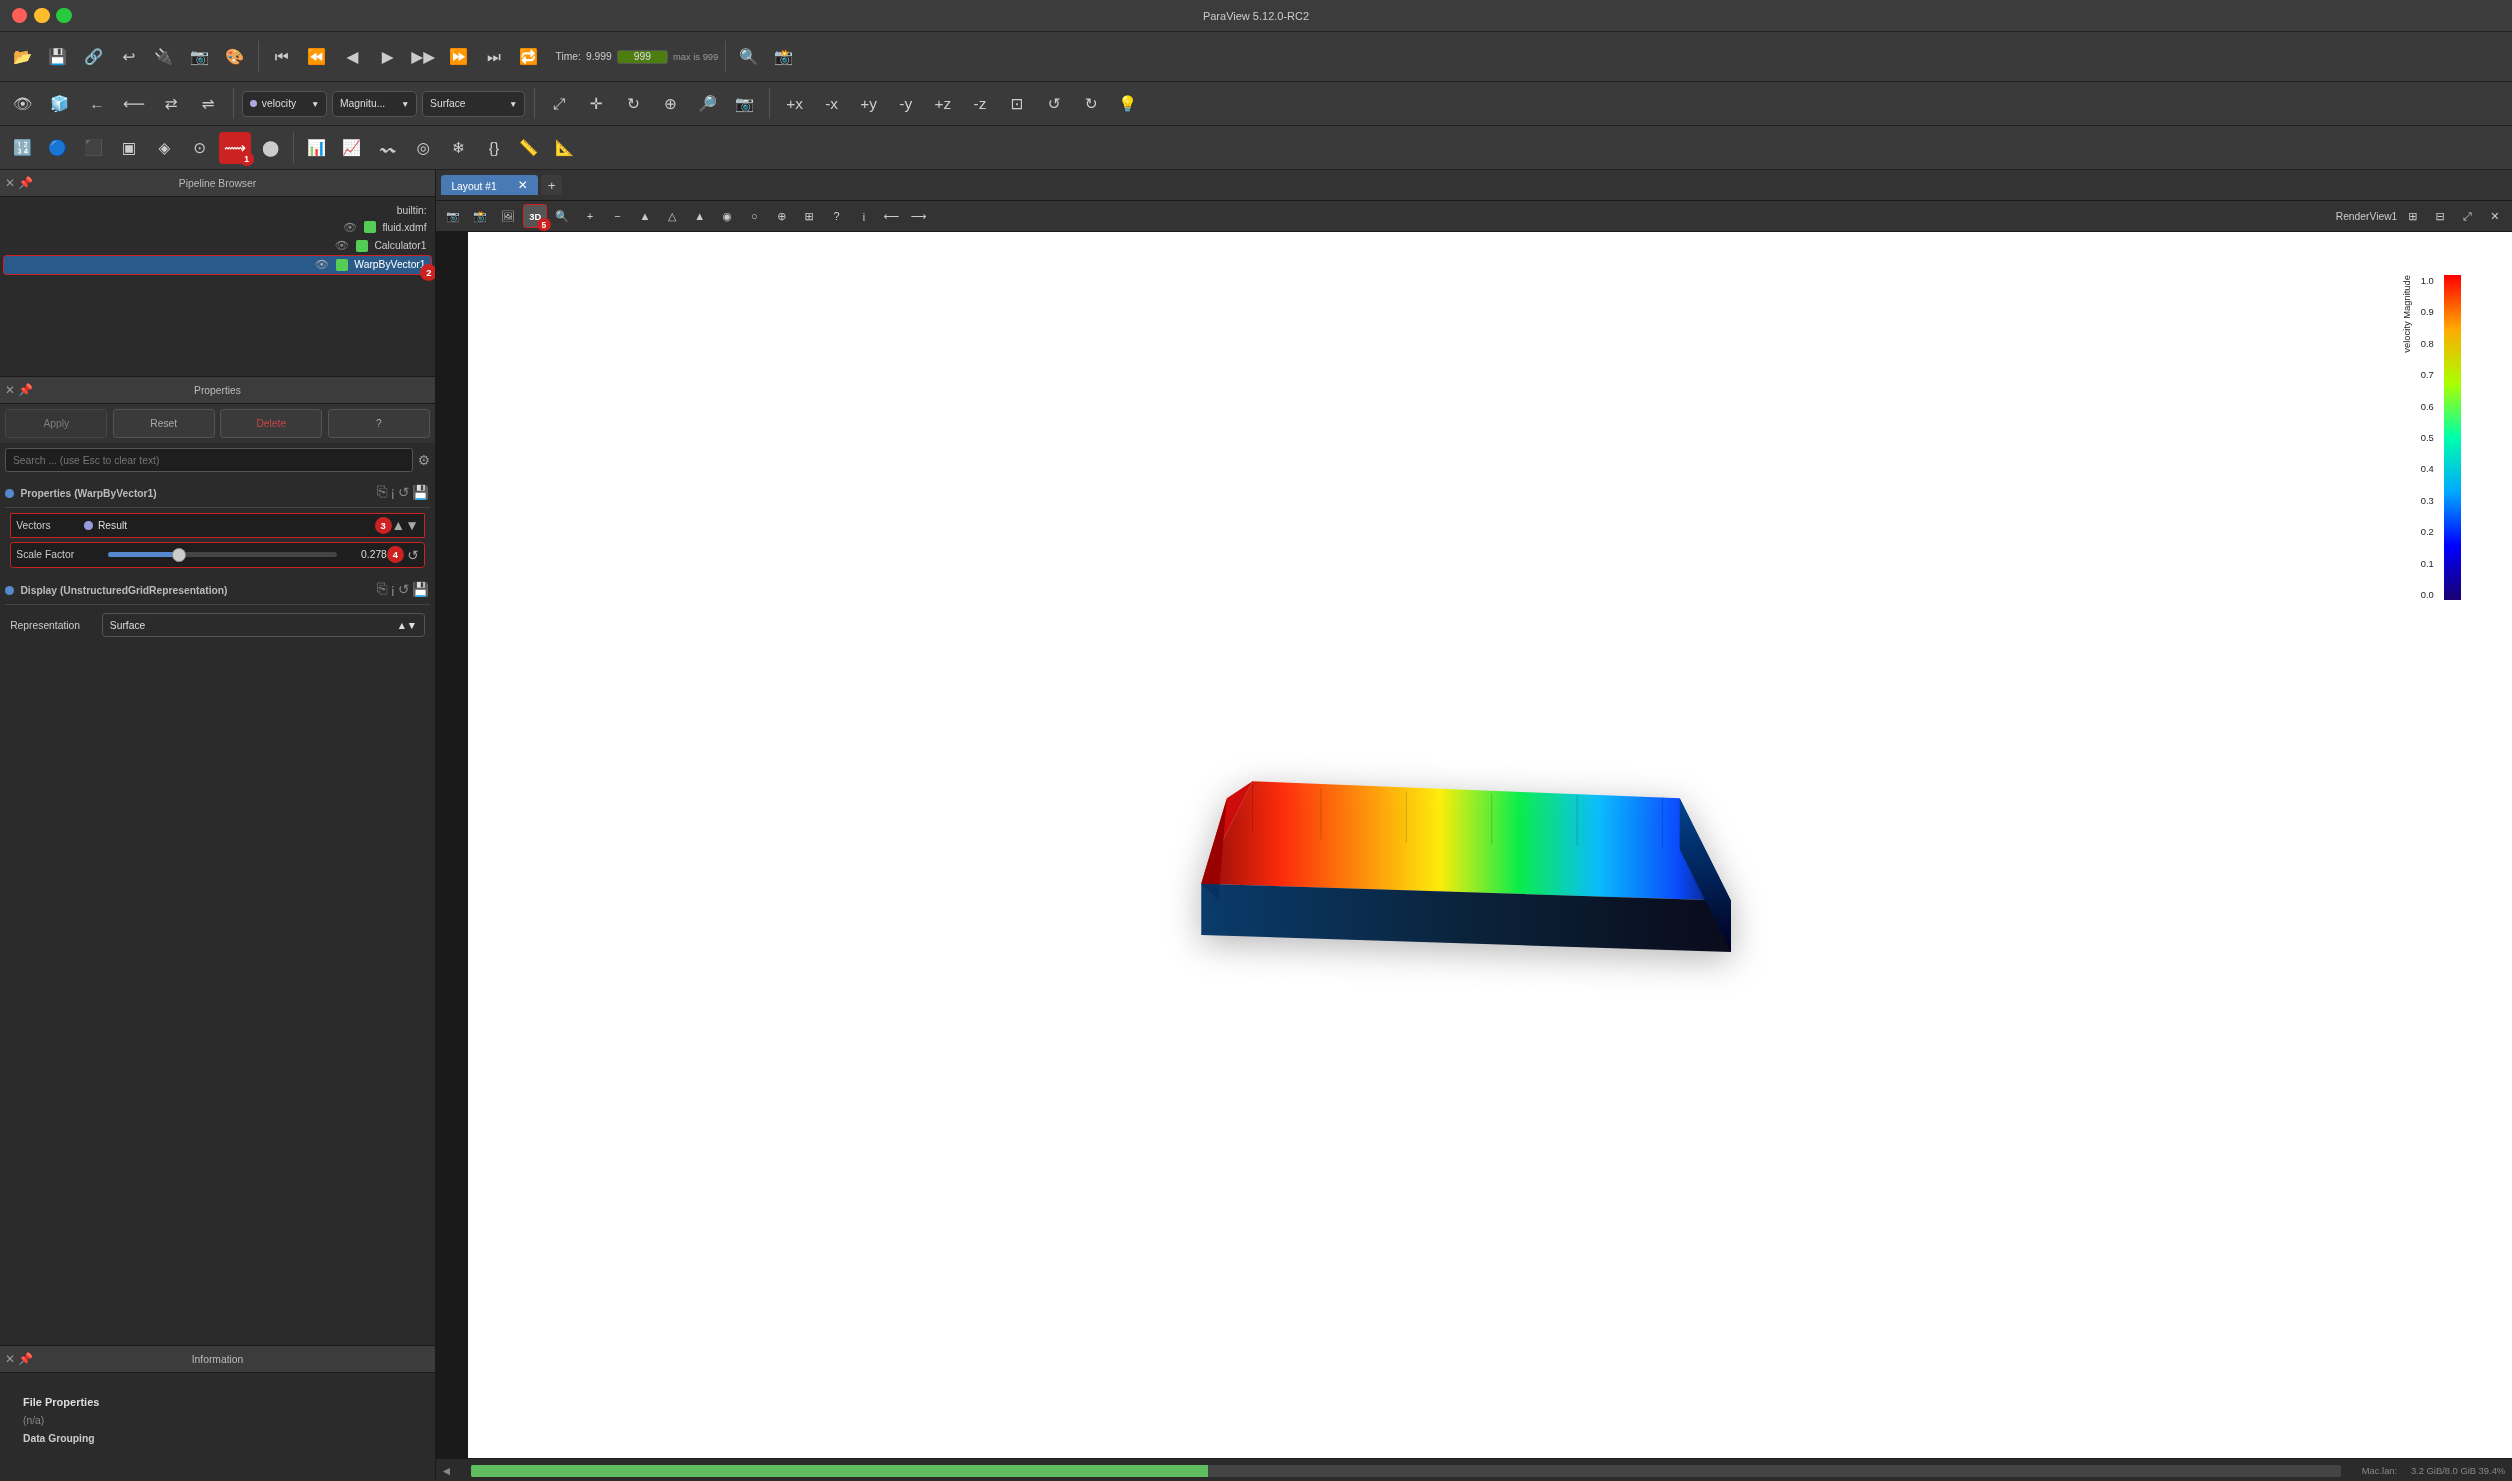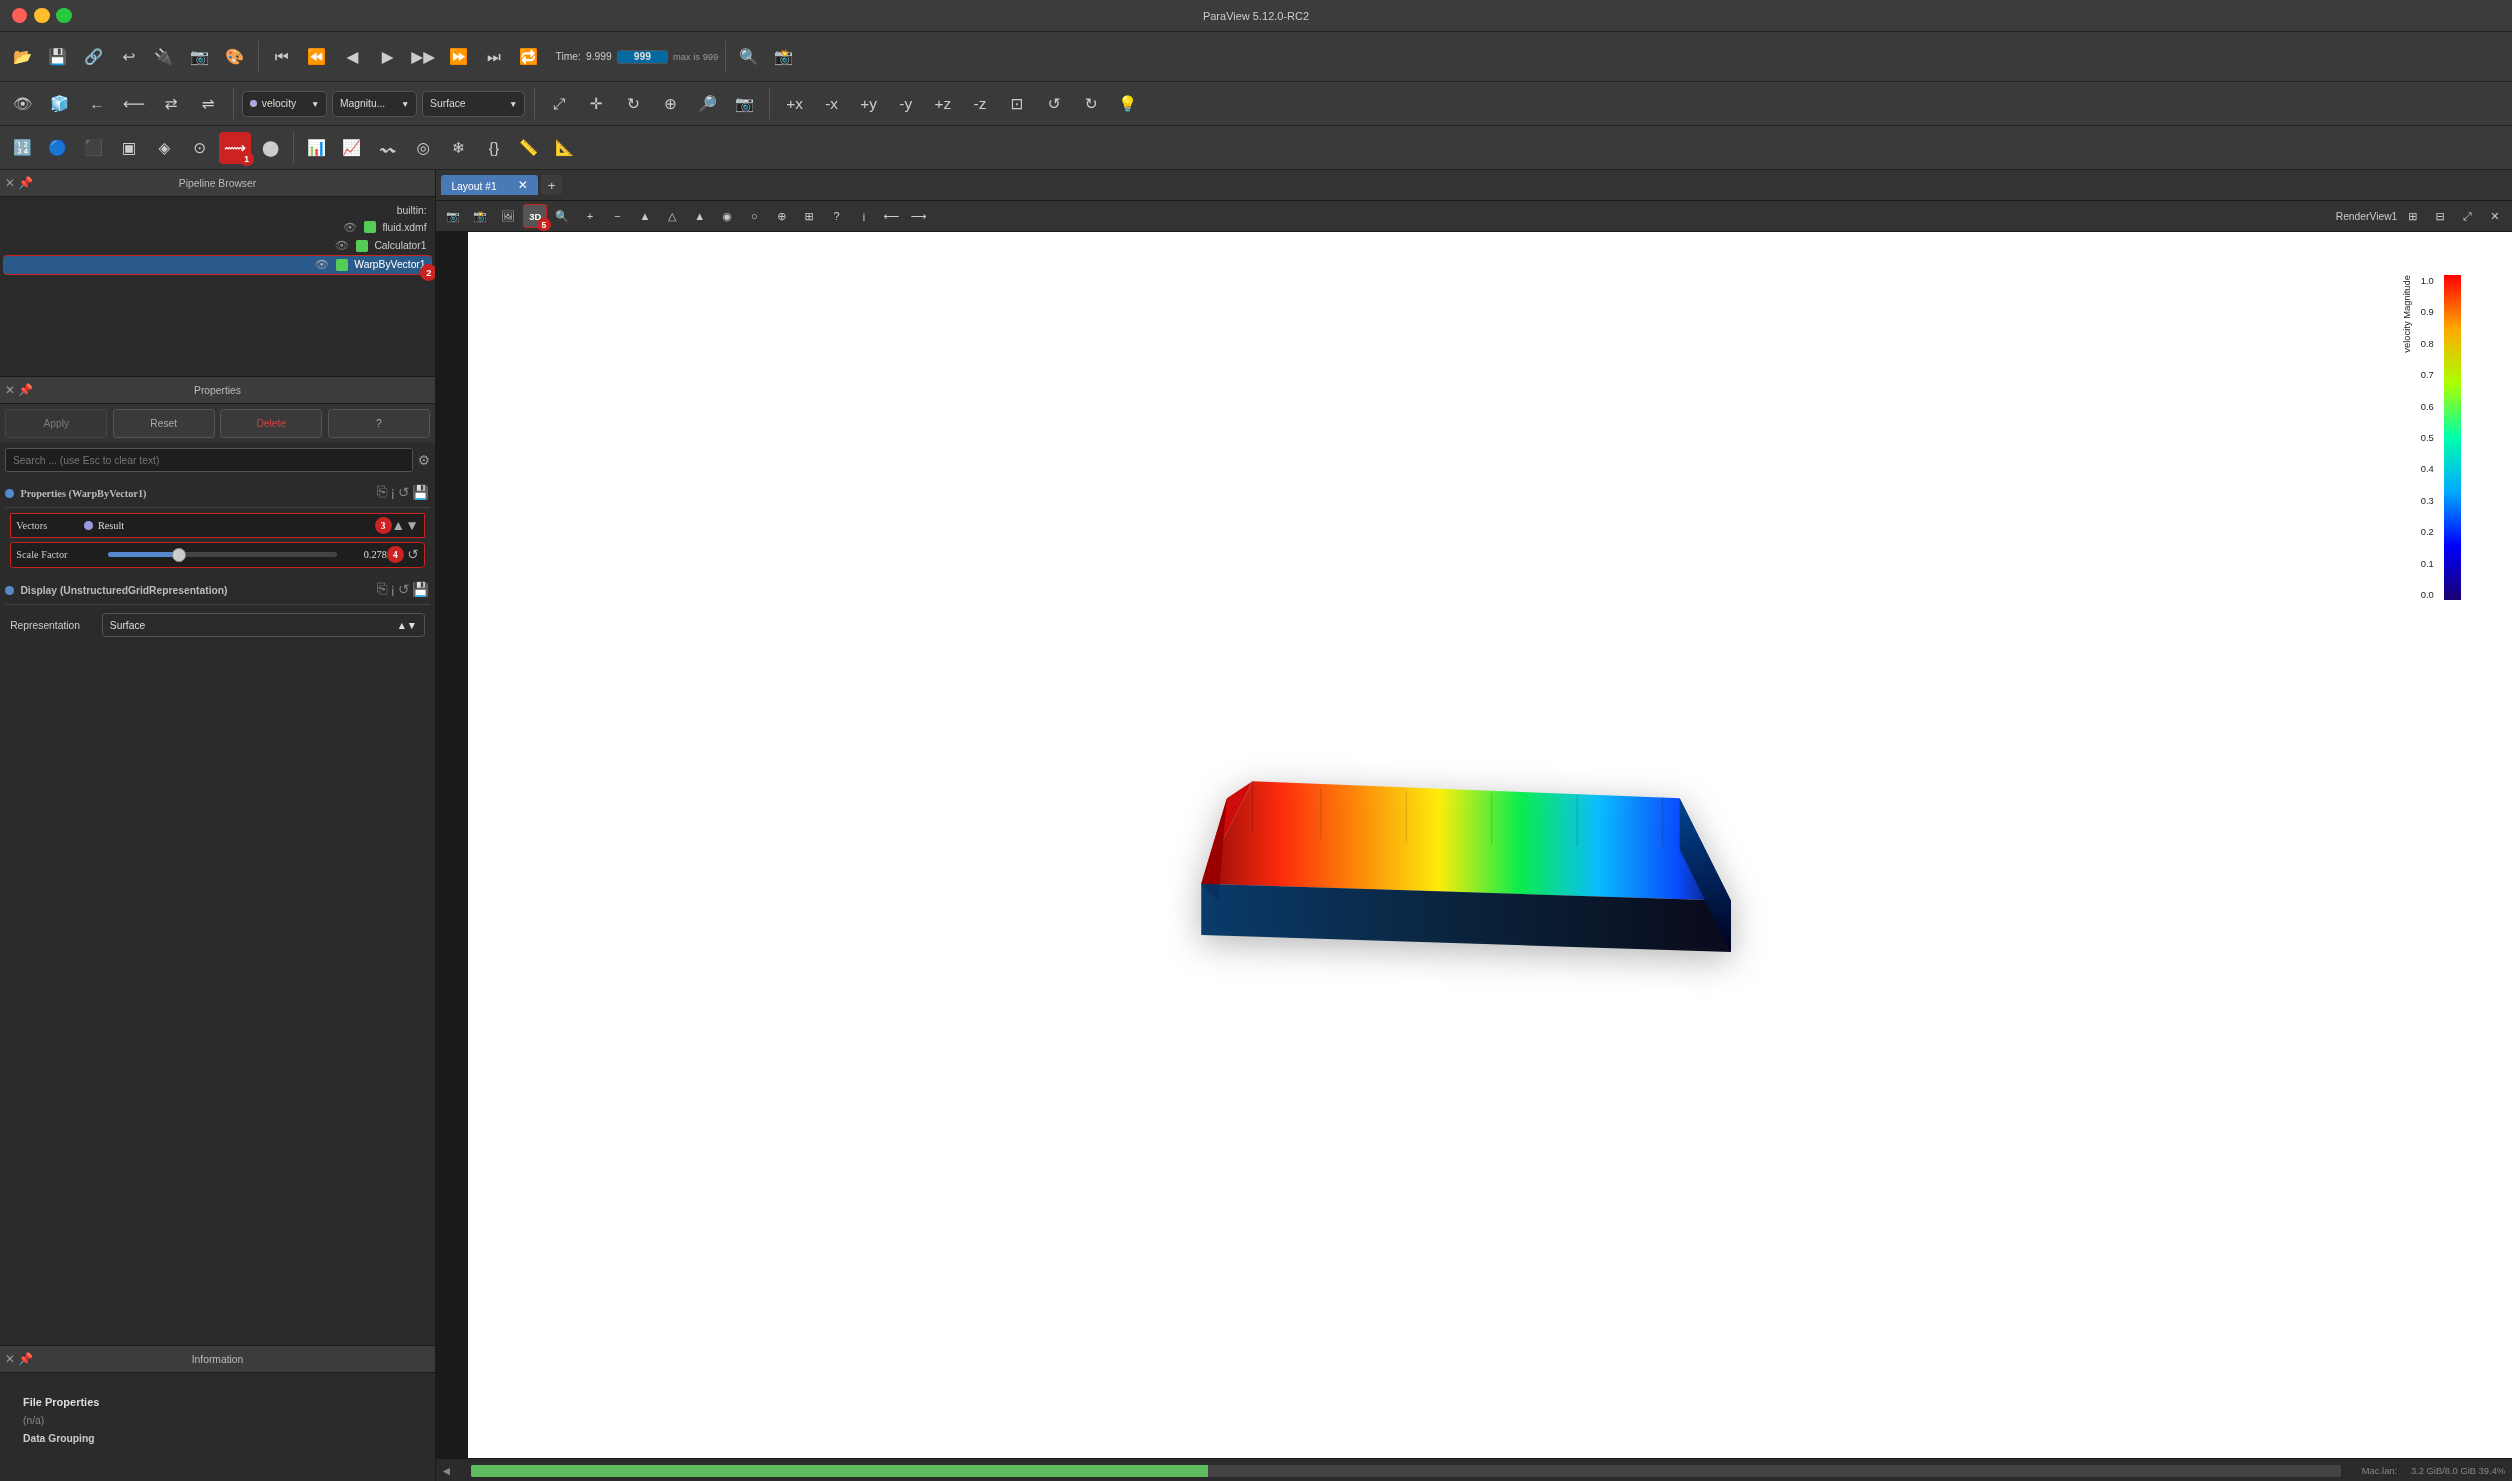--- a/index.html
+++ b/index.html
@@ -104,29 +104,28 @@
 
     
     .time-control {
       display: flex;
       align-items: center;
       gap: 5.1px;
       margin-left: 6.8px;
     }
     .time-label { color: #ccc; font-size: 10.3px; }
     .time-input {
-      background: #0369a1;
+      background: #4d7c0f;
       border: 0.9px solid #555;
       border-radius: 2.6px;
       color: #ddd;
       width: 51px;
       height: 14px;
       text-align: center;
       font-size: 10.3px;
-      font-weight: bold;
     }
     .time-max { color: #999; font-size: 9.4px; }
 
     
     .main-content {
       display: flex;
       flex: 1;
       overflow: hidden;
     }
 
@@ -225,21 +224,20 @@
       border-radius: 2.6px;
       color: #999;
       height: 24px;
       padding: 0 6.8px;
       font-size: 10.3px;
     }
     .search-gear { font-size: 13.7px; color: #999; cursor: pointer; }
 
     .prop-section {
       margin: 3.4px 5.1px;
-      font-family: Liberation Serif, serif;
     }
     .prop-section-header {
       display: flex;
       align-items: center;
       gap: 6.8px;
       padding: 3.4px 0;
       border-bottom: 0.9px solid #444;
       margin-bottom: 5.1px;
     }
     .section-icon { width: 8.5px; height: 8.5px; background: #5588cc; border-radius: 50%; }

